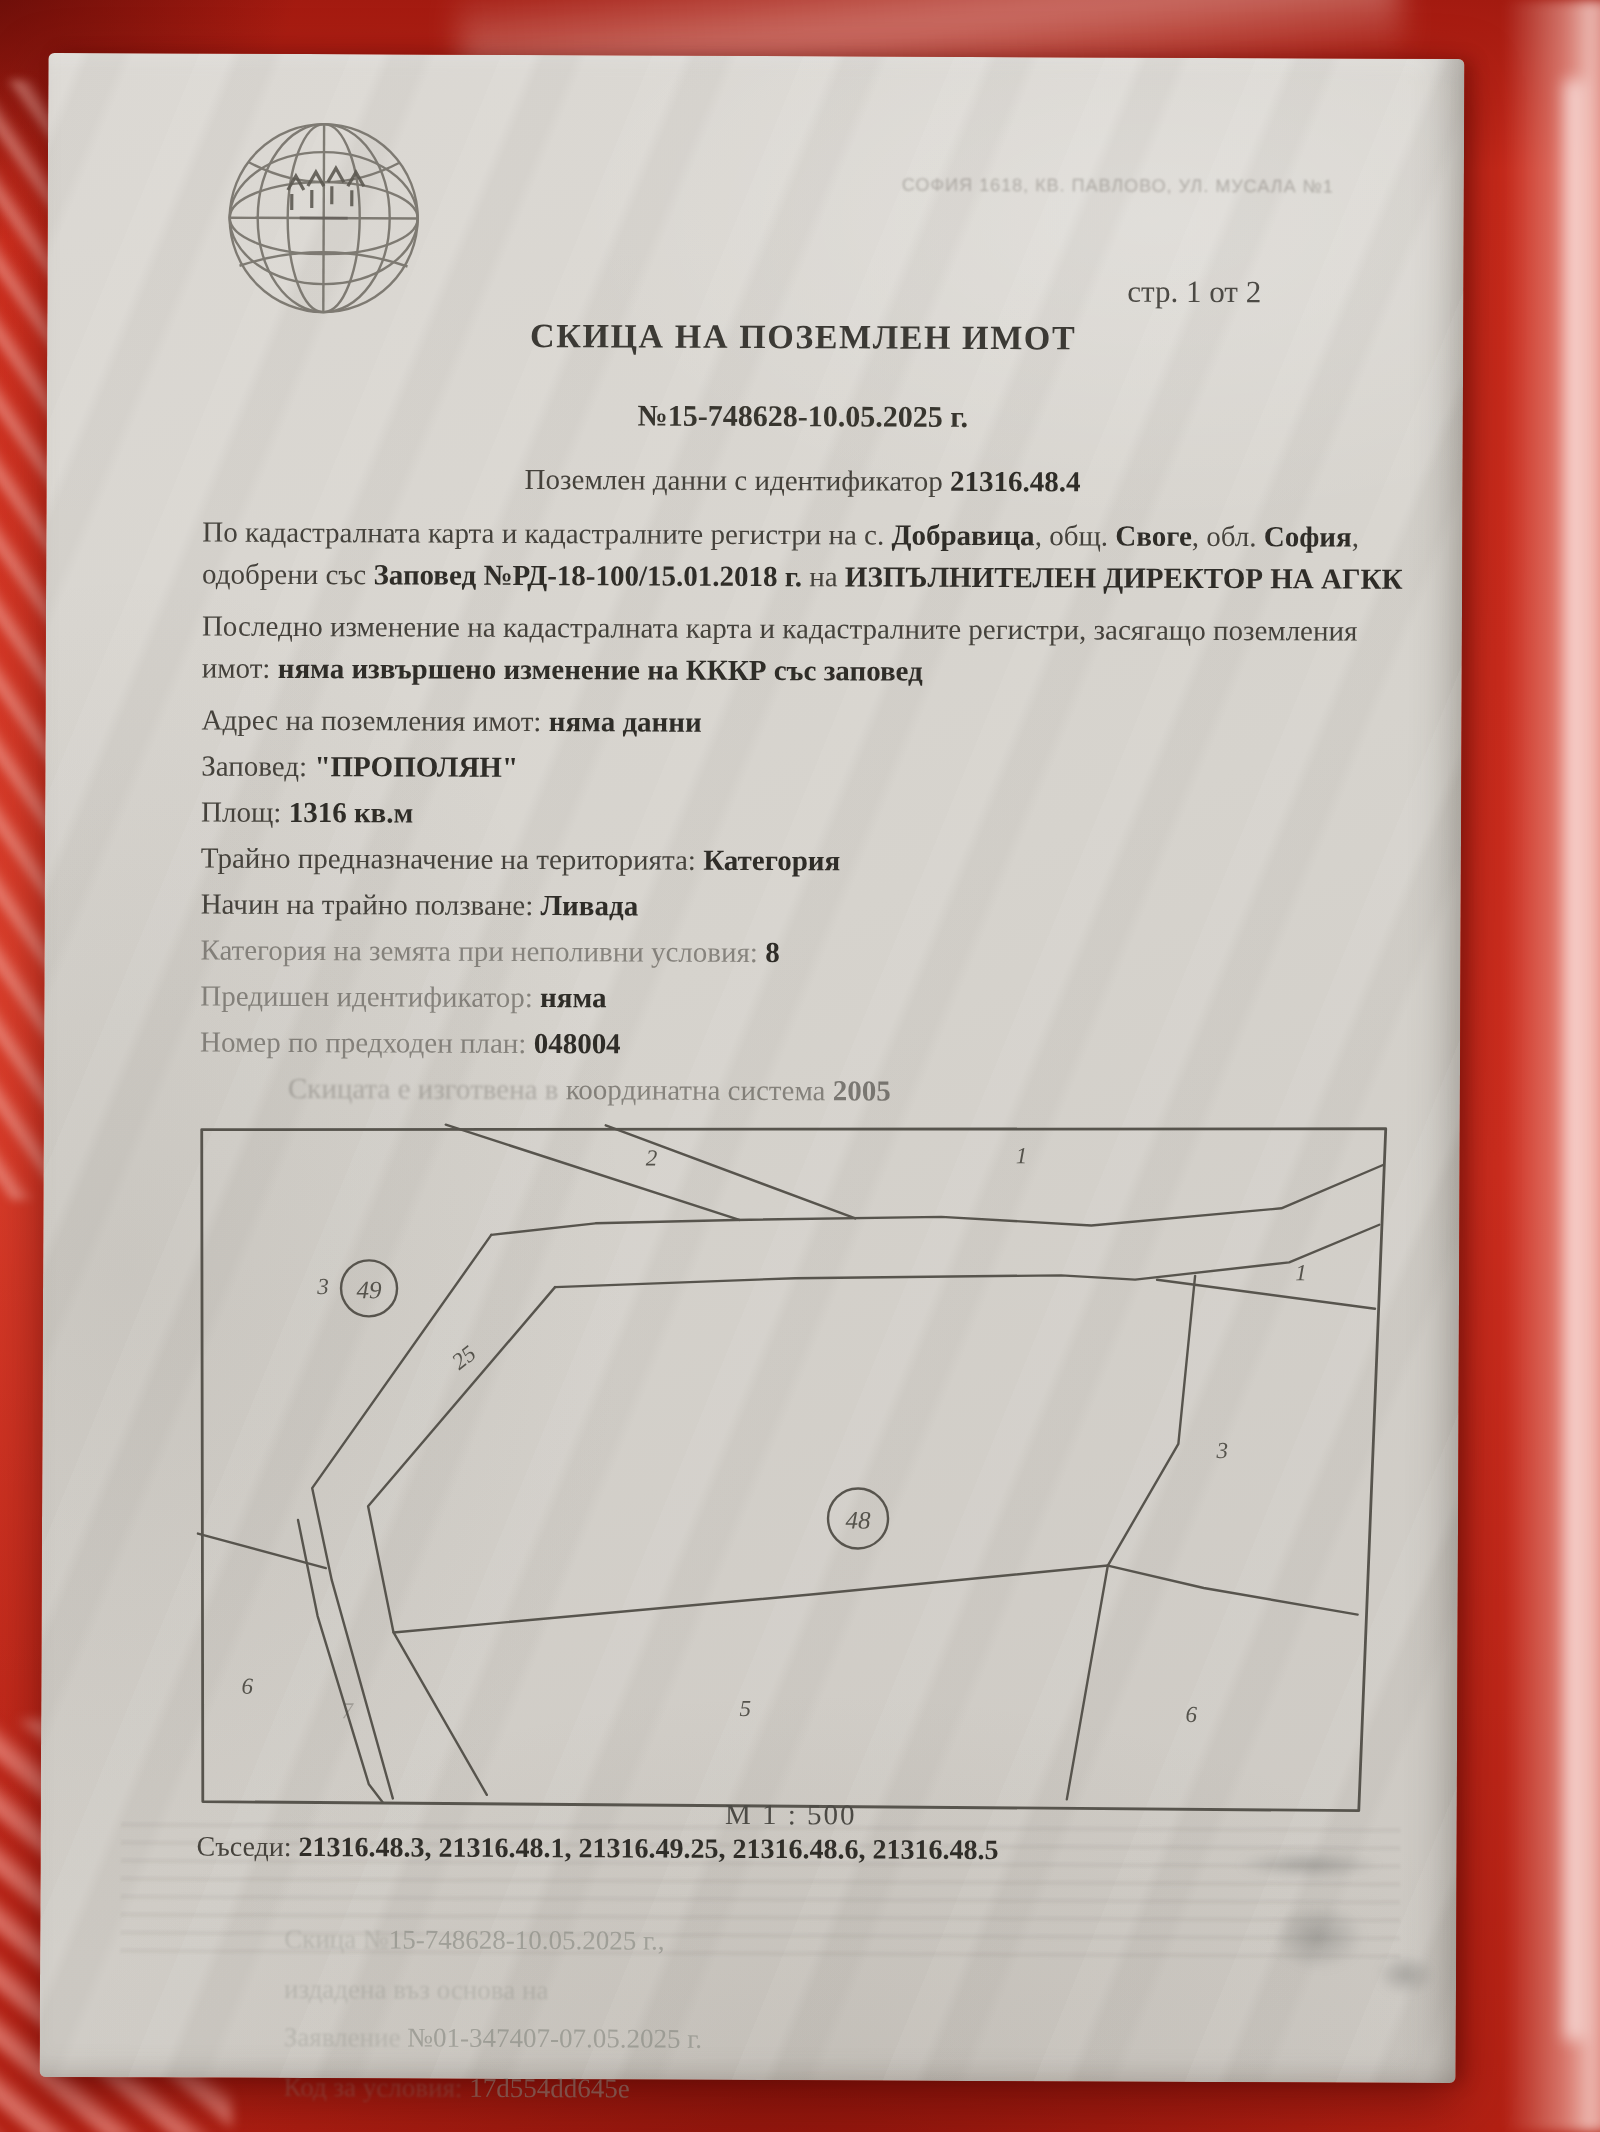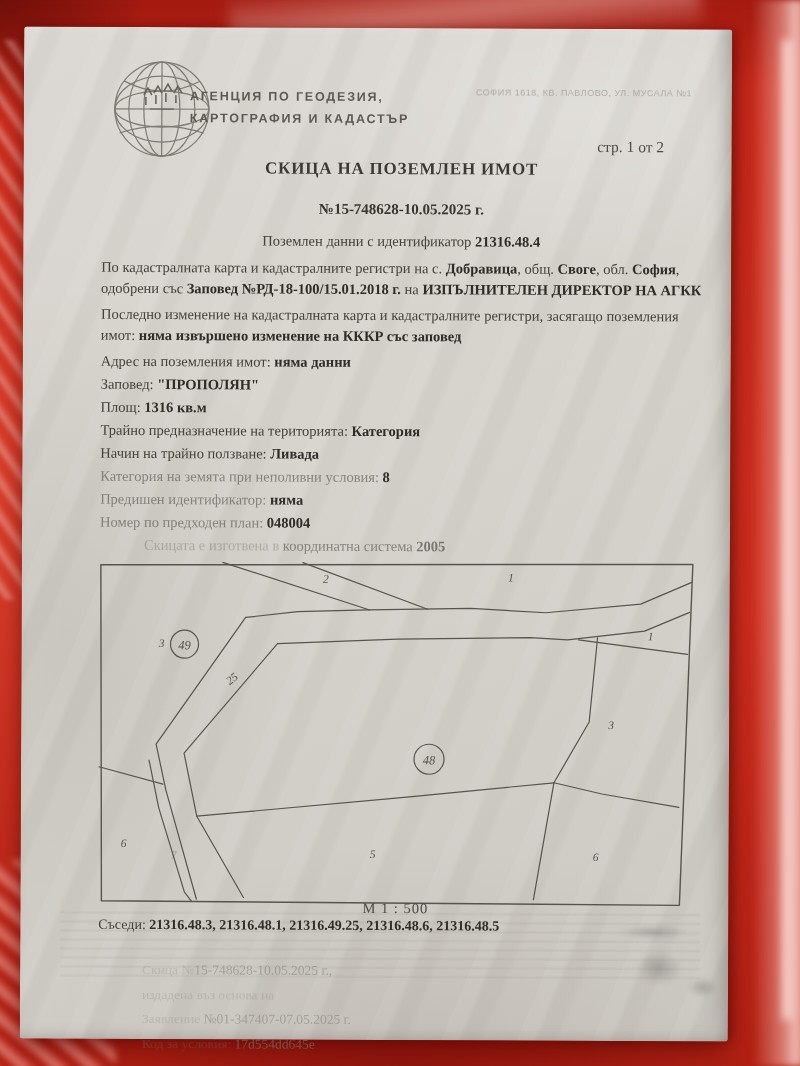--- a/index.html
+++ b/index.html
@@ -45,24 +45,24 @@
   .wrinkles{left:0;top:0;width:100%;height:100%;
     background:repeating-linear-gradient(112deg, rgba(255,255,255,.05) 0 14px, rgba(110,104,96,.05) 20px 34px, rgba(255,255,255,0) 40px 70px);
     border-radius:3px;}
   .crease{left:40px;top:880px;width:640px;height:70px;
     background:repeating-linear-gradient(0deg, rgba(115,110,100,.08) 0 2px, rgba(255,255,255,0) 3px 9px);
     filter:blur(.4px);}
 
   .logo-globe{left:86px;top:30px;width:104px;height:104px;}
   .agency-name{left:166px;top:58px;font-family:"Liberation Sans",sans-serif;
     font-size:12.5px;font-weight:bold;letter-spacing:1.8px;line-height:22px;color:#5d5952;}
-  .contact{left:402px;top:58px;width:266px;text-align:right;
+  .contact{left:402px;top:58px;width:266px;text-align:center;
     font-family:"Liberation Sans",sans-serif;font-size:9px;line-height:13.5px;
     color:#85807a;opacity:.55;filter:blur(.55px);letter-spacing:.5px;}
-  .page-indicator{left:540px;top:109px;width:134px;text-align:center;font-size:15.5px;color:#4c4a45;}
+  .page-indicator{left:540px;top:109px;width:134px;text-align:left;font-size:15.5px;color:#4c4a45;}
 
   .doc-title{left:78px;top:131px;width:600px;margin:0;text-align:center;
     font-size:17px;font-weight:bold;letter-spacing:.8px;color:#3c3a35;}
   .doc-number{left:78px;top:173px;width:600px;text-align:center;font-size:15px;font-weight:bold;color:#38362f;}
   .subtitle{left:78px;top:205px;width:600px;text-align:center;font-size:14.5px;}
 
   .paras{left:78px;top:230px;width:602px;font-size:14.5px;line-height:21px;}
   .paras p{margin:0 0 2px 0;}
   .paras p.gap{margin-bottom:5px;}
   .seg-b{font-weight:bold;color:#2f2d28;}
@@ -102,24 +102,20 @@
       <path d="M14,24 Q52,44 90,24"></path>
       <path d="M10,76 Q52,62 94,76"></path>
     </g>
     <g stroke="#5d5952" stroke-width="1.6" opacity=".9">
       <path d="M34,38 l4,-7 4,7 M44,36 l4,-7 4,7 M54,34 l4,-7 4,7 M64,36 l4,-7 4,7"></path>
       <path d="M36,40 v8 M46,38 v9 M56,36 v9 M66,38 v8"></path>
       <path d="M40,52 h24" opacity=".7"></path>
     </g>
   </svg>
 
-  <div class="agency-name">
-    <div>АГЕНЦИЯ ПО ГЕОДЕЗИЯ,</div>
-    <div>КАРТОГРАФИЯ И КАДАСТЪР</div>
-  </div>
 
   <div class="contact">
     <div>СОФИЯ 1618, КВ. ПАВЛОВО, УЛ. МУСАЛА №1</div>
   </div>
 
   <div class="page-indicator">стр. 1 от 2</div>
 
   <h1 class="doc-title">СКИЦА НА ПОЗЕМЛЕН ИМОТ</h1>
   <div class="doc-number">№15-748628-10.05.2025 г.</div>
   <div class="subtitle"><span>Поземлен данни с идентификатор </span><span class="seg-b">21316.48.4</span></div>

